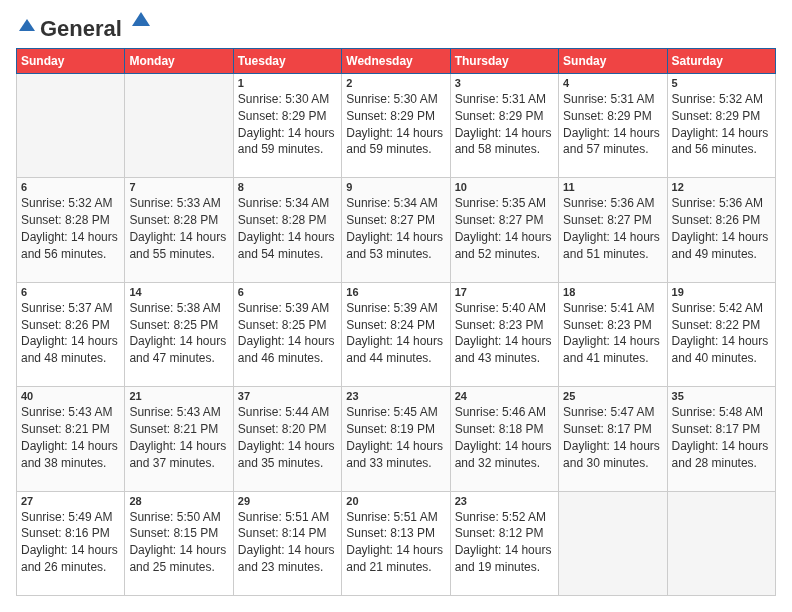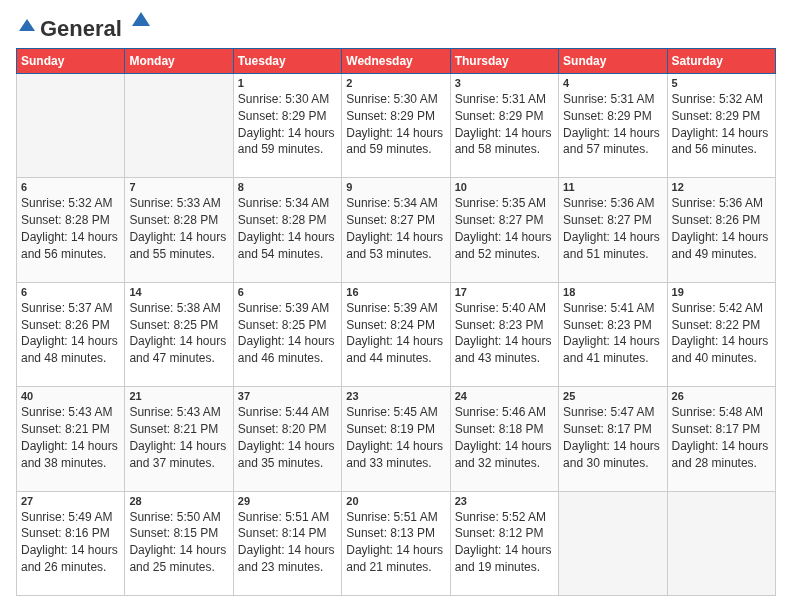--- a/index.html
+++ b/index.html
@@ -228,21 +228,21 @@
           </td>
           <td>
             <span class="day-num">24</span>
             <div class="cell-text">Sunrise: 5:46 AM<br>Sunset: 8:18 PM<br>Daylight: 14 hours and 32 minutes.</div>
           </td>
           <td>
             <span class="day-num">25</span>
             <div class="cell-text">Sunrise: 5:47 AM<br>Sunset: 8:17 PM<br>Daylight: 14 hours and 30 minutes.</div>
           </td>
           <td>
-            <span class="day-num">26</span>
+            <span class="day-num">35</span>
             <div class="cell-text">Sunrise: 5:48 AM<br>Sunset: 8:17 PM<br>Daylight: 14 hours and 28 minutes.</div>
           </td>
         </tr>
         <tr>
           <td>
             <span class="day-num">27</span>
             <div class="cell-text">Sunrise: 5:49 AM<br>Sunset: 8:16 PM<br>Daylight: 14 hours and 26 minutes.</div>
           </td>
           <td>
             <span class="day-num">28</span>

